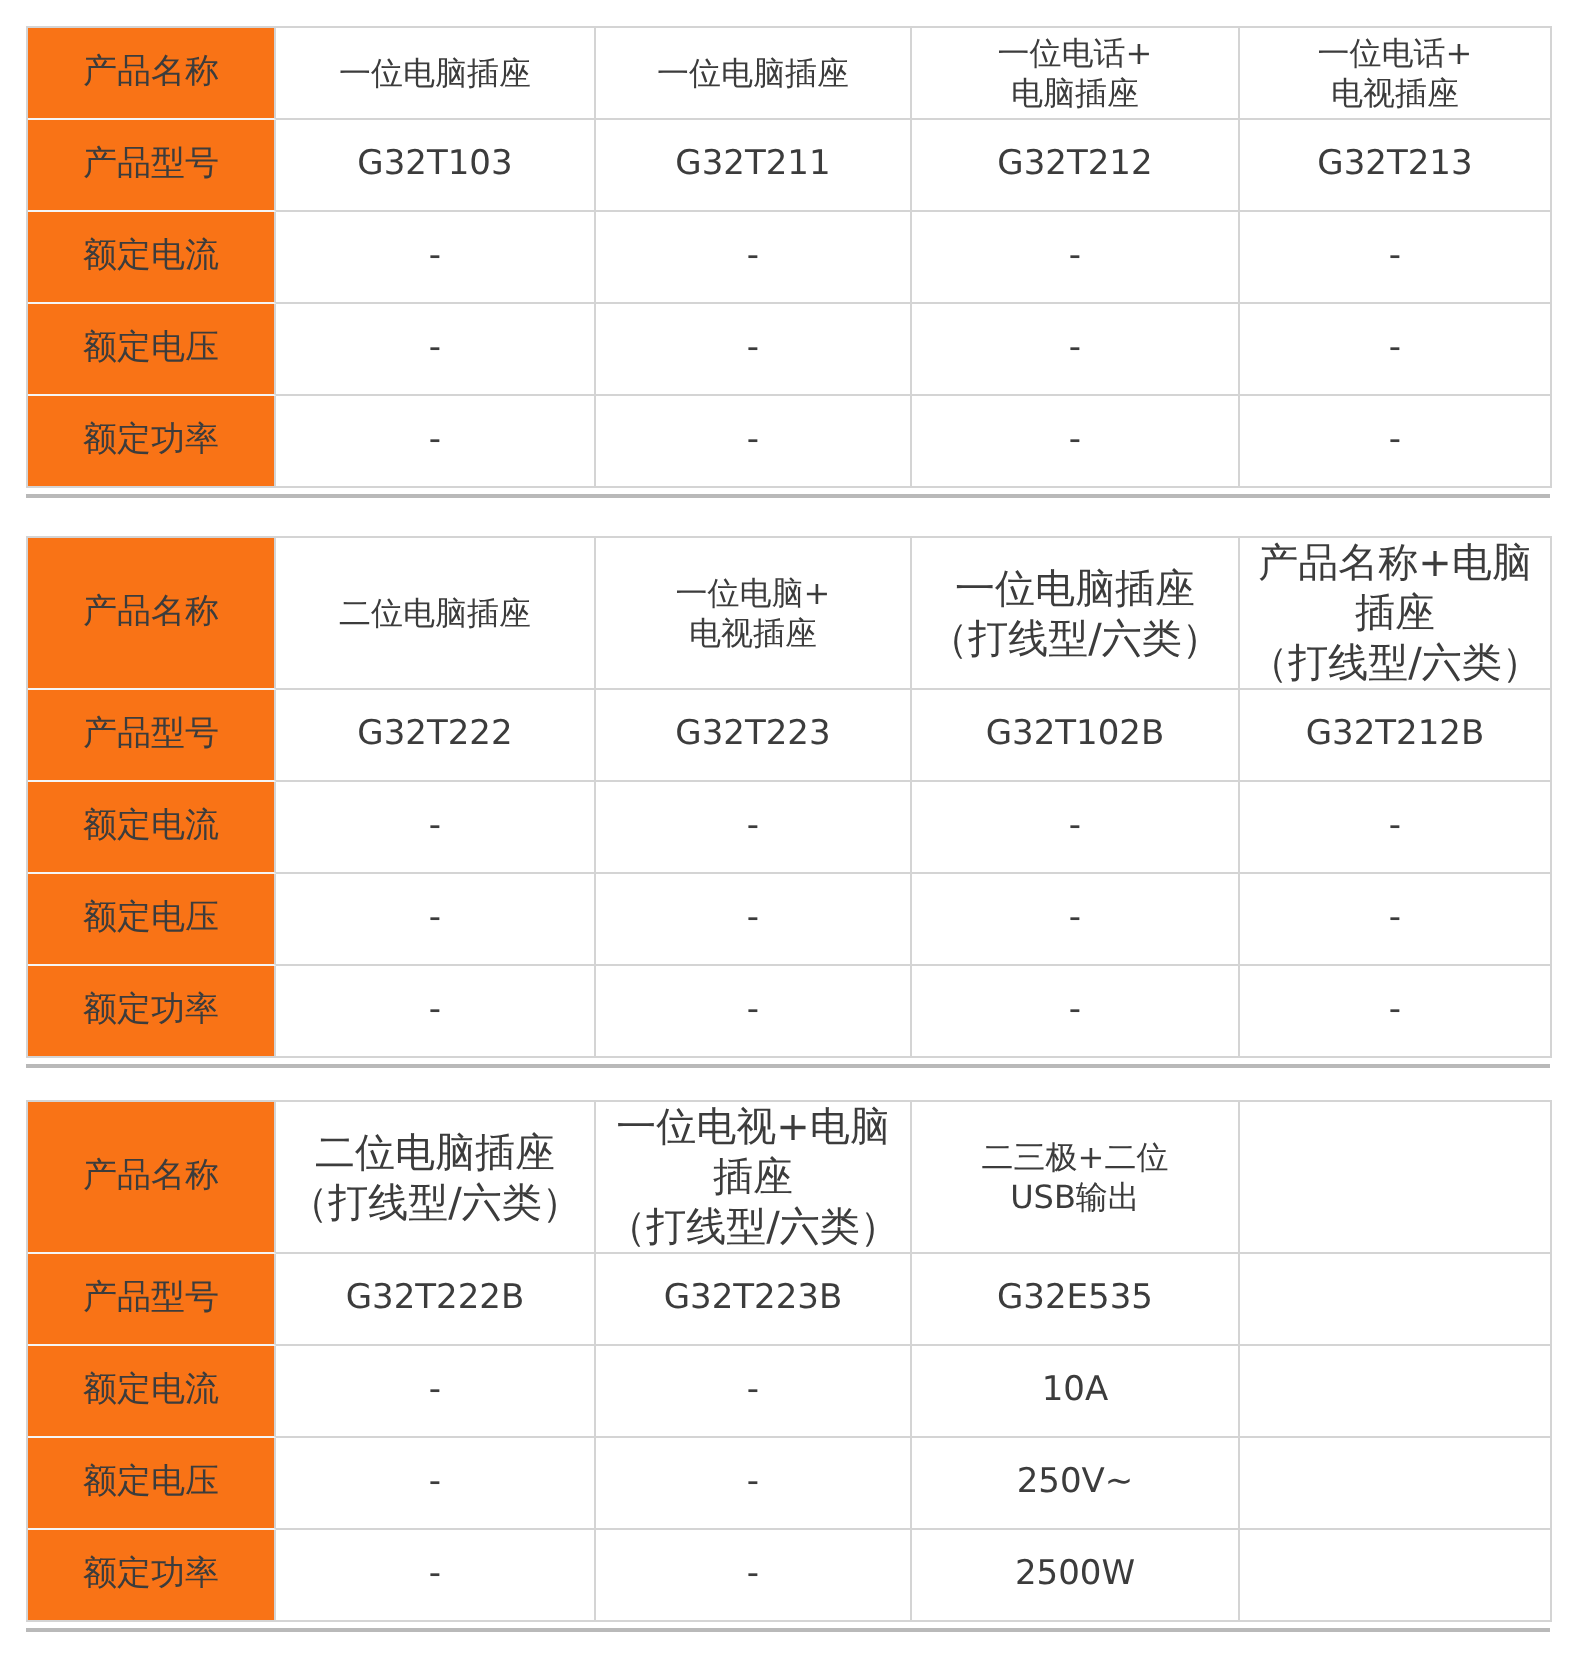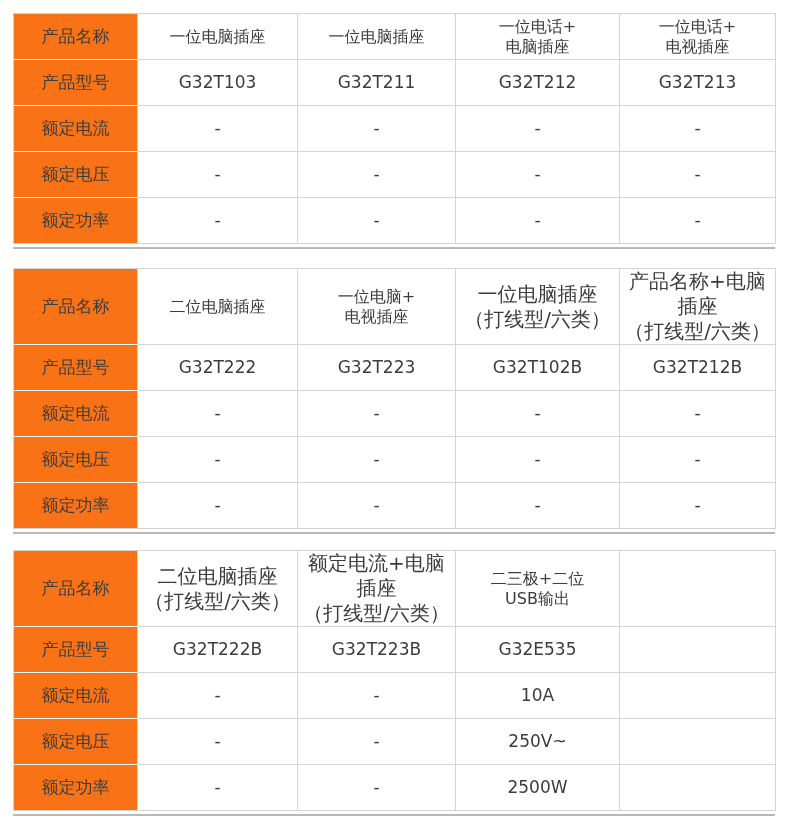--- a/index.html
+++ b/index.html
@@ -191,21 +191,21 @@
           <col class="c1">
           <col class="c2">
           <col class="c3">
           <col class="c4">
       </colgroup>
       <tbody>
           <tr class="name-row">
             <td class="label">产品名称</td>
             <td class="val sm">二位电脑插座
 （打线型/六类）</td>
-            <td class="val sm">额定电流+电脑插座
+            <td class="val sm">一位电视+电脑插座
 （打线型/六类）</td>
             <td class="val">二三极+二位
 USB输出</td>
             <td class="val"></td>
           </tr>
           <tr>
             <td class="label">产品型号</td>
             <td class="val">G32T222B</td>
             <td class="val">G32T223B</td>
             <td class="val">G32E535</td>

